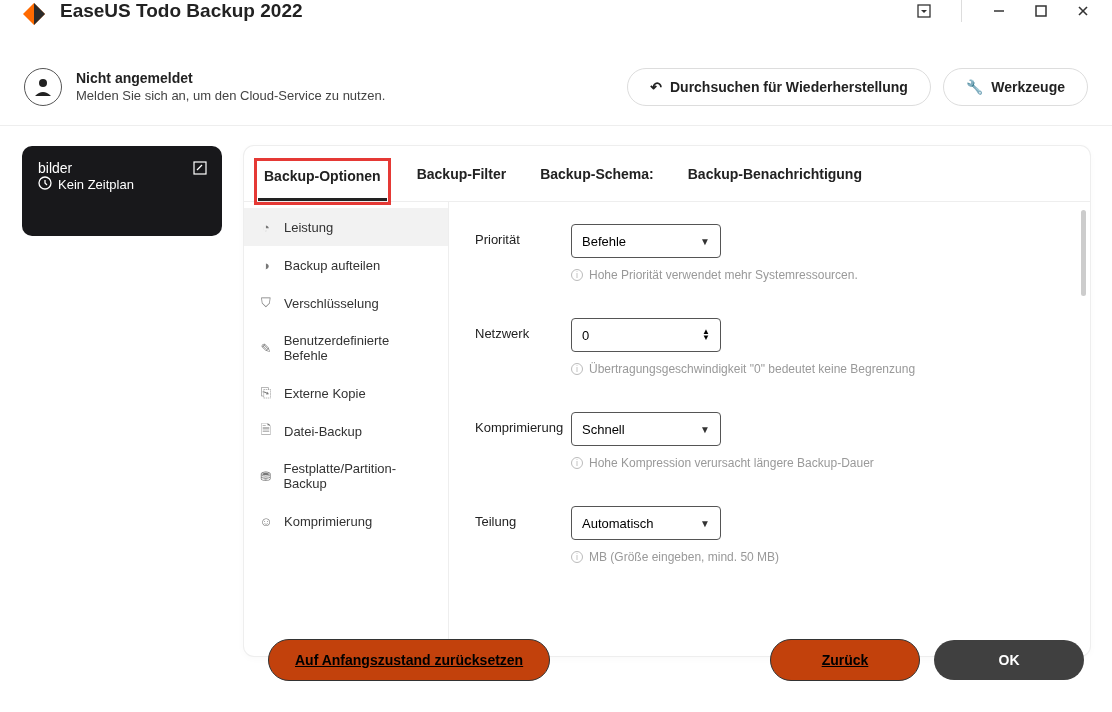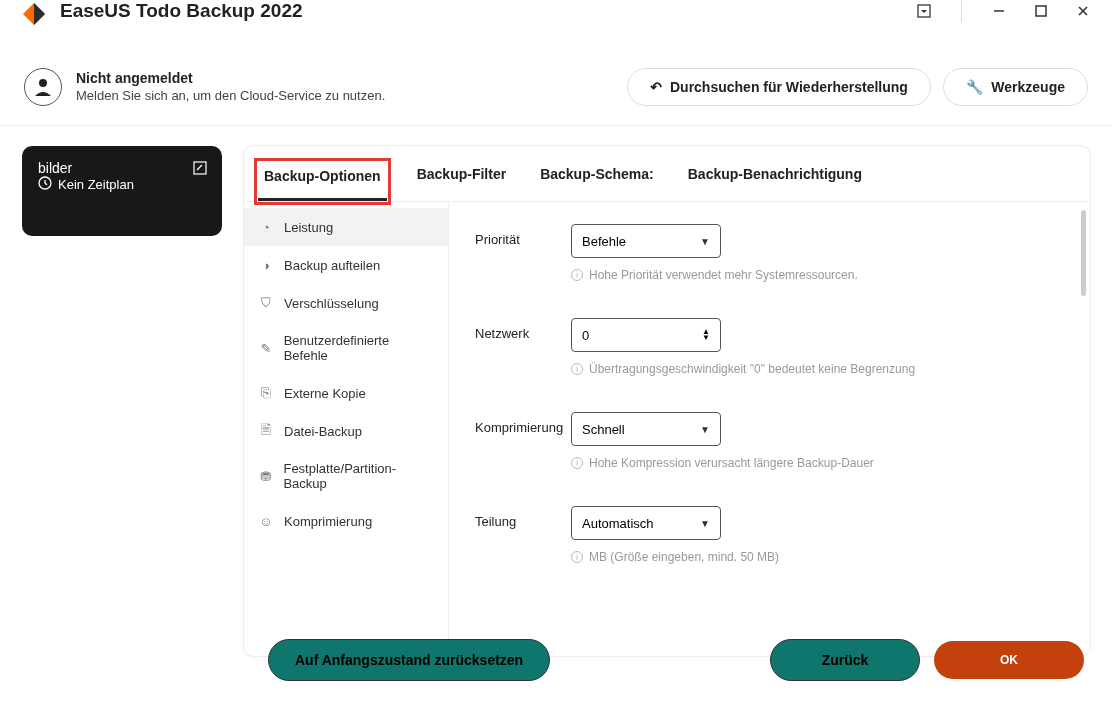--- a/index.html
+++ b/index.html
@@ -42,22 +42,22 @@
 .row-label { width: 96px; font-size:13px; color:#222; padding-top:8px;}
 .row-body { flex:1;}
 .select { width:150px; height:34px; border:1px solid #555; border-radius:4px; padding:0 10px; font-size:13px; display:flex; align-items:center; justify-content:space-between; cursor:pointer; background:#fff;}
 .caret { font-size:10px; color:#333;}
 .spinner-caret { display:flex; flex-direction:column; line-height:6px; font-size:8px;}
 .hint { font-size:12px; color:#999; margin-top:10px; display:flex; align-items:center; gap:6px;}
 .hint-icn { width:12px; height:12px; border:1px solid #bbb; border-radius:50%; display:inline-flex; align-items:center; justify-content:center; font-size:9px; color:#bbb;}
 
 .footer { position:absolute; bottom:0; left:0; right:0; height:84px; display:flex; align-items:center; padding: 0 28px 20px 28px;}
 .footer-spacer { flex:1;}
-.btn-outline { border:1px solid #333; background:#0f766e; border-radius:24px; padding:12px 26px; font-size:14px; font-weight:600; cursor:pointer; margin-left:14px; min-width:150px;}
-.btn-solid { border:none; background:#c2410c; color:#fff; border-radius:24px; padding:12px 26px; font-size:12px; font-weight:600; cursor:pointer; margin-left:14px; min-width:150px;}
+.btn-outline { border:1px solid #333; background:#c2410c; border-radius:24px; padding:12px 26px; font-size:14px; font-weight:600; cursor:pointer; margin-left:14px; min-width:150px;text-decoration:underline;}
+.btn-solid { border:none; background:#404040; color:#fff; border-radius:24px; padding:12px 26px; font-size:14px; font-weight:600; cursor:pointer; margin-left:14px; min-width:150px;}
 .reset-btn { margin-left: 240px;}
 </style>
 </head>
 <body>
 
 <div class="titlebar">
   <span class="logo">
     <svg width="26" height="26" viewBox="0 0 26 26">
         <polygon points="13,2 24,13 13,24 2,13" fill="#ff6a00"></polygon>
         <polygon points="13,2 24,13 13,24" fill="#2b2b2b"></polygon>

